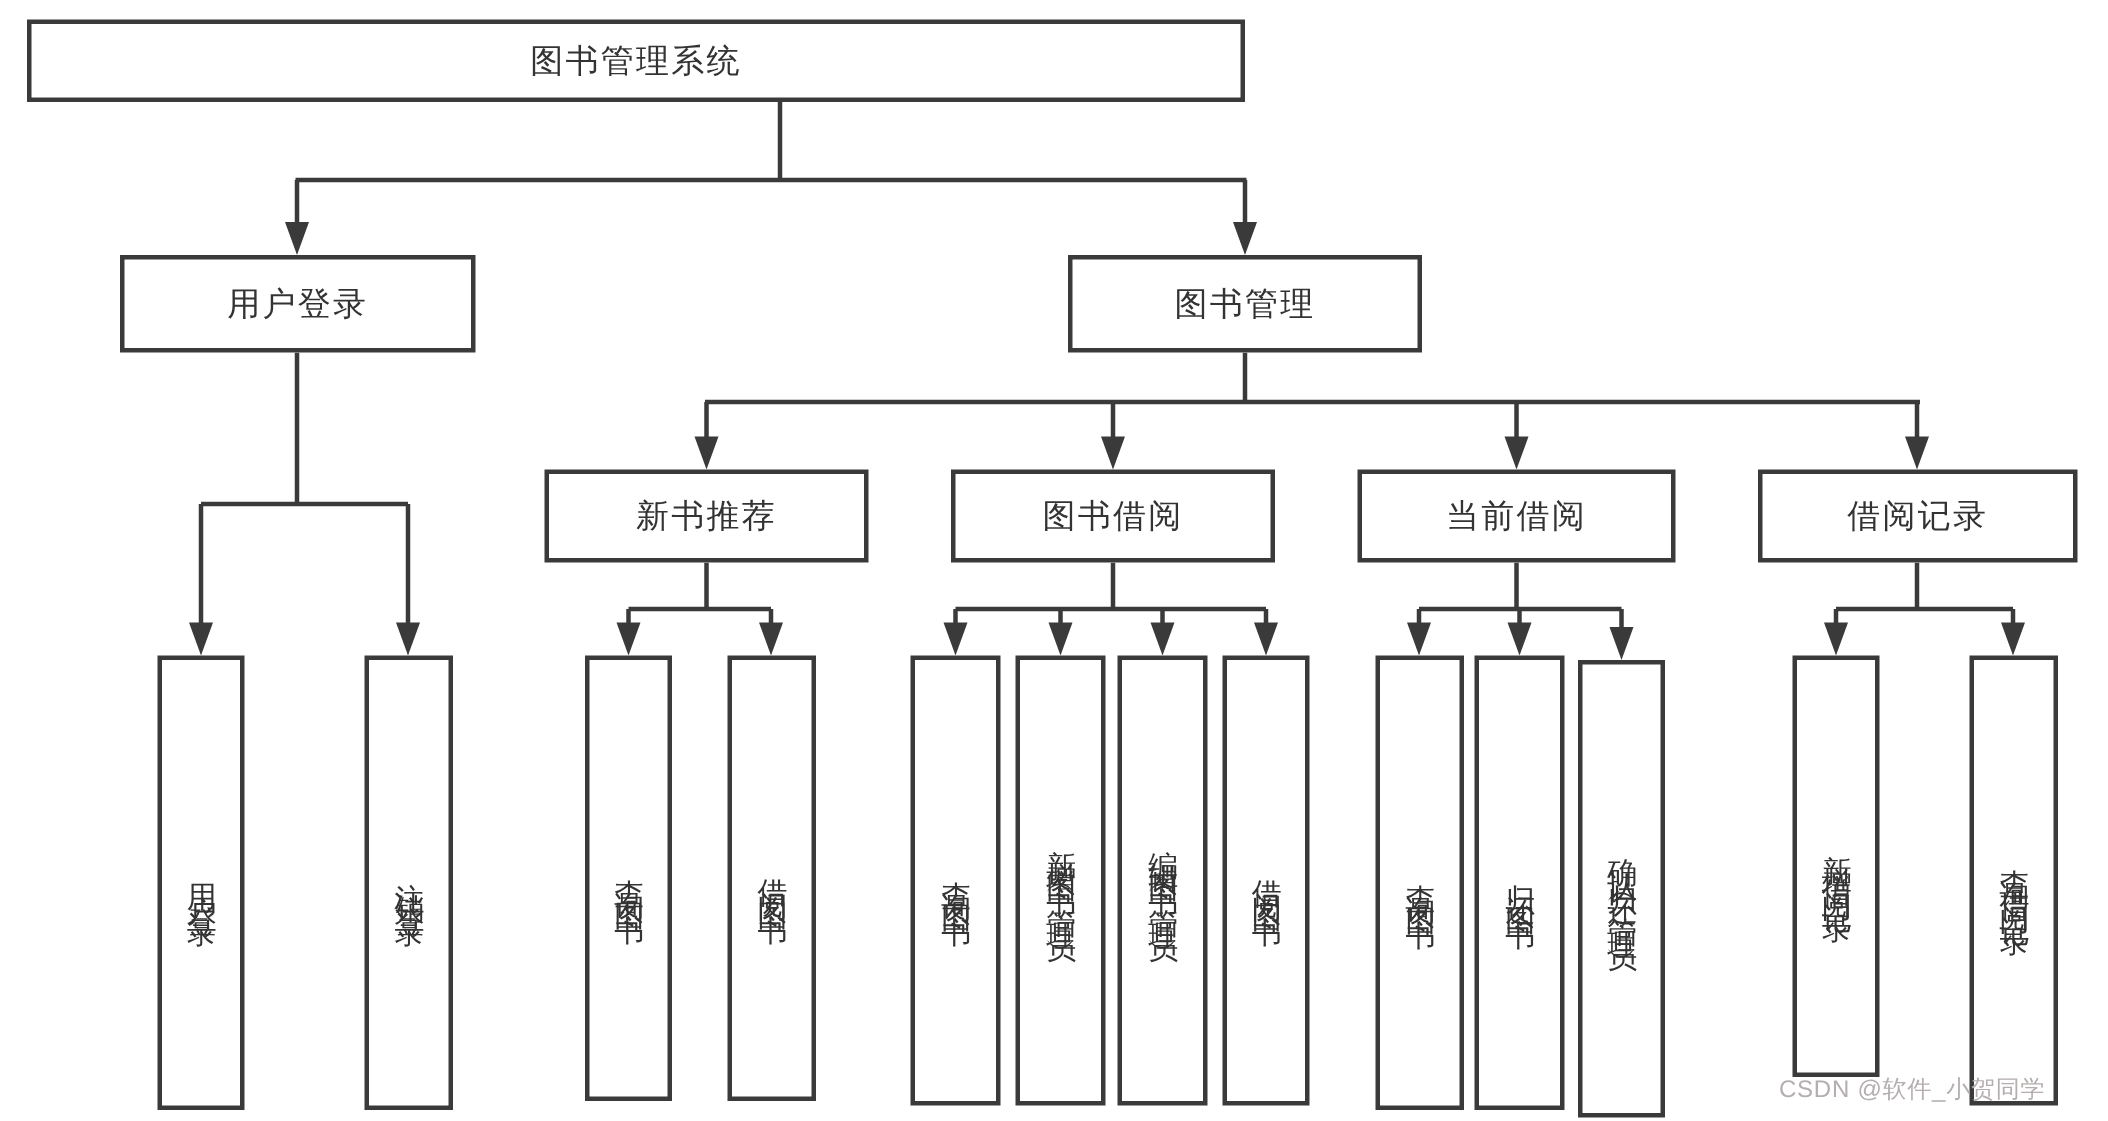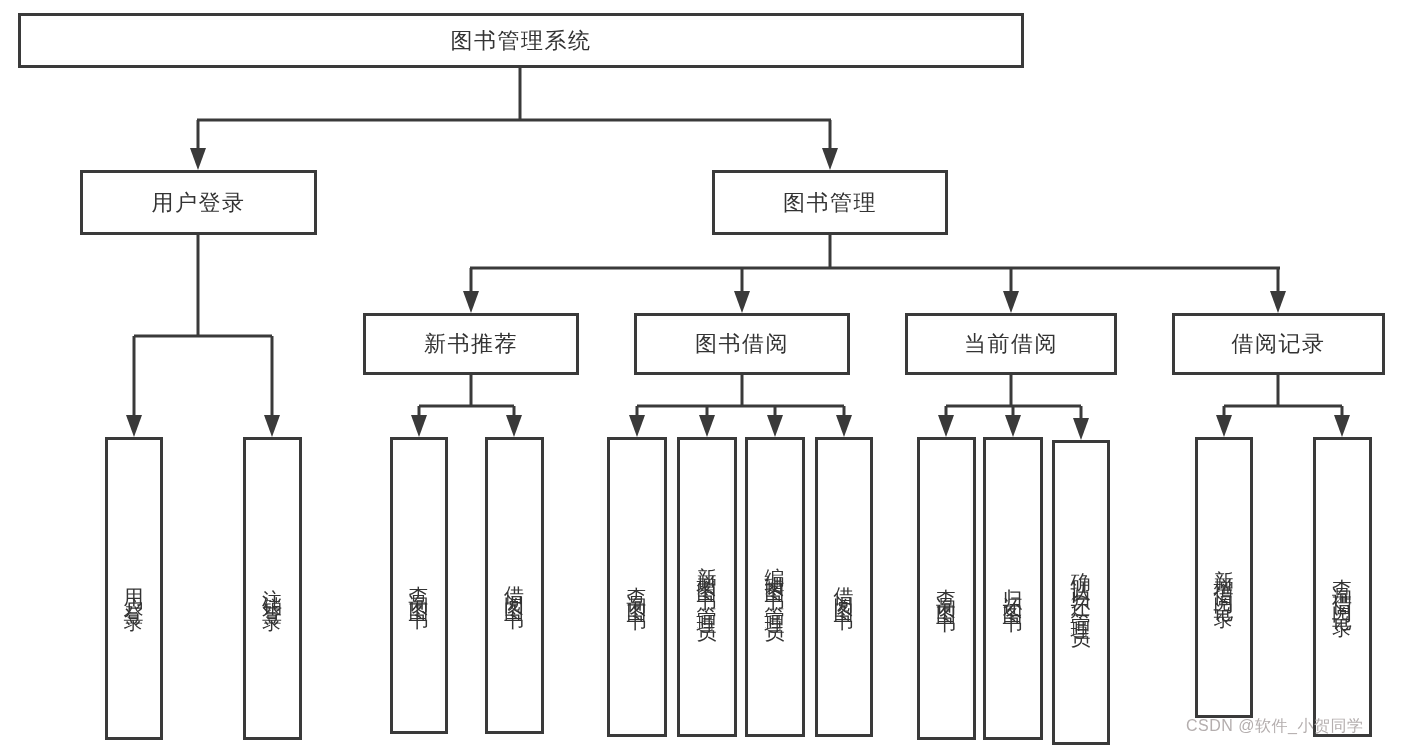--- a/index.html
+++ b/index.html
@@ -99,21 +99,21 @@
       <line x1="1013" y1="406" x2="1013" y2="419" stroke="#3a3a3a" stroke-width="3"></line>
       <polygon points="1005,415 1021,415 1013,437" fill="#3a3a3a"></polygon>
       <line x1="1081" y1="406" x2="1081" y2="422" stroke="#3a3a3a" stroke-width="3"></line>
       <polygon points="1073,418 1089,418 1081,440" fill="#3a3a3a"></polygon>
       <line x1="1224" y1="406" x2="1224" y2="419" stroke="#3a3a3a" stroke-width="3"></line>
       <polygon points="1216,415 1232,415 1224,437" fill="#3a3a3a"></polygon>
       <line x1="1342" y1="406" x2="1342" y2="419" stroke="#3a3a3a" stroke-width="3"></line>
       <polygon points="1334,415 1350,415 1342,437" fill="#3a3a3a"></polygon>
     </svg>
 
-  <div class="node" style="left:18px;top:13px;width:1006px;height:55px">
+  <div class="node" style="left:18px;top:13px;width:812px;height:55px">
     <span class="lbl">图书管理系统</span>
   </div>
 
   <div class="node" style="left:80px;top:170px;width:237px;height:65px">
     <span class="lbl">用户登录</span>
   </div>
   <div class="node" style="left:363px;top:313px;width:216px;height:62px">
     <span class="lbl">新书推荐</span>
   </div>
 

